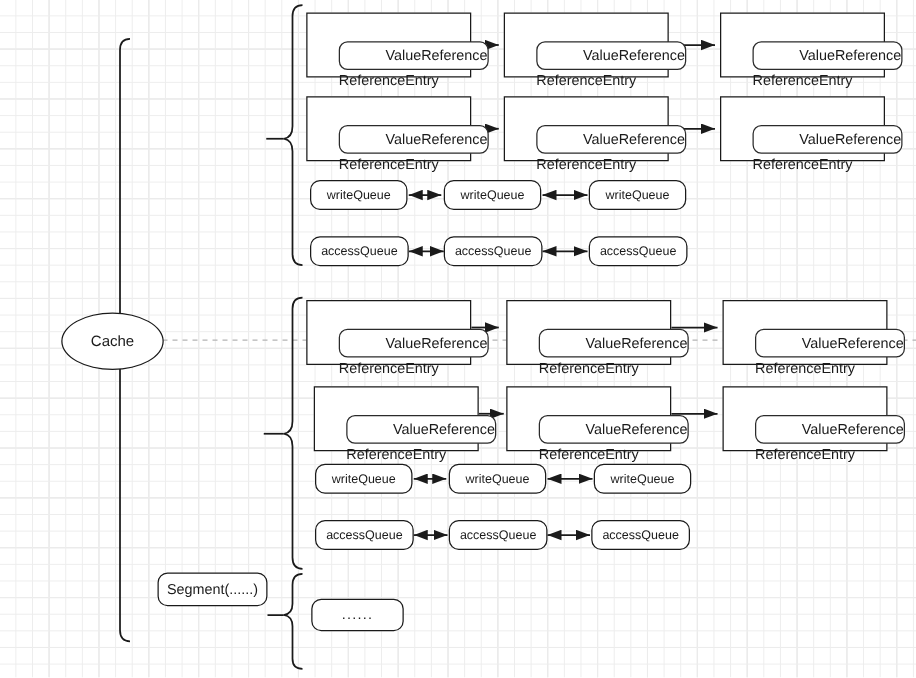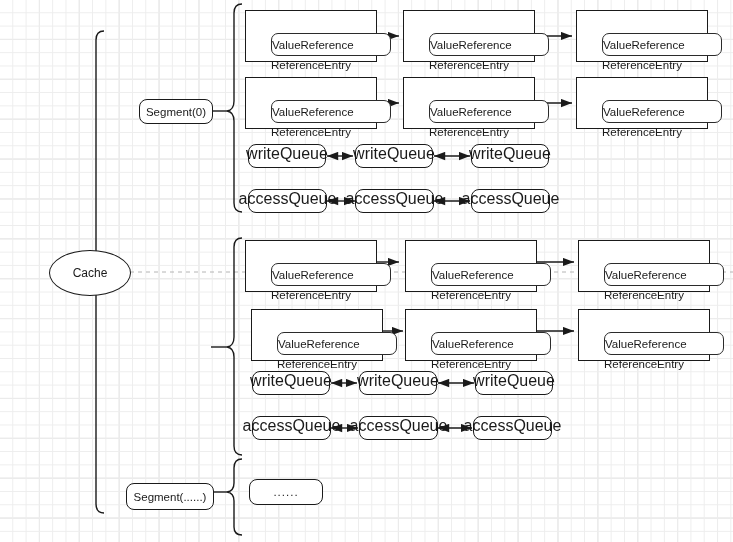--- a/index.html
+++ b/index.html
@@ -60,32 +60,33 @@
   .val-ref {
     position: absolute;
     box-sizing: border-box;
     border: 1.2px solid #2b2b2b;
     border-radius: 7px;
     background: #ffffff;
     font-size: 11.5px;
     line-height: 14px;
     display: flex;
     align-items: center;
-    justify-content: flex-start;
+    justify-content: flex-end;
     color: #1a1a1a;
     white-space: nowrap;
   }
   .queue-box {
     position: absolute;
     box-sizing: border-box;
     border: 1.3px solid #1a1a1a;
     border-radius: 8px;
     background: #ffffff;
-    font-size: 16px;
-    display: flex;
+    font-size: 10px;
+    display: flex;
+    align-items: center;
     justify-content: center;
     color: #1a1a1a;
     white-space: nowrap;
   }
   .seg-label {
     position: absolute;
     box-sizing: border-box;
     border: 1.3px solid #1a1a1a;
     border-radius: 8px;
     background: #ffffff;
@@ -174,24 +175,21 @@
     <line x1="438" y1="383" x2="474" y2="383" stroke="#1a1a1a" stroke-width="1.4" marker-end="url(#arrow)" marker-start="url(#arrow-start)"></line>
 
     <line x1="331" y1="428" x2="358" y2="428" stroke="#1a1a1a" stroke-width="1.4" marker-end="url(#arrow)" marker-start="url(#arrow-start)"></line>
     <line x1="438" y1="428" x2="472" y2="428" stroke="#1a1a1a" stroke-width="1.4" marker-end="url(#arrow)" marker-start="url(#arrow-start)"></line>
   </svg>
 
   <div class="cache-node" style="left:1px; top:250px; width:82px; height:46px;">
     <span>Cache</span>
   </div>
 
-  <div class="seg-label" style="left:139px; top:99px; width:74px; height:25px;">
-    <span>Segment(0)</span>
-  </div>
-  <div class="seg-label" style="left:126px; top:483px; width:88px; height:27px;">
+  <div class="seg-label" style="left:126px; top:458px; width:88px; height:27px;">
     <span>Segment(......)</span>
   </div>
 
   <div class="node ref-entry" style="left:245px; top:10px; width:132px; height:52px;">
     <span class="title">ReferenceEntry</span>
     <div class="val-ref" style="left:25px; top:22px; width:120px; height:23px;">
       <span>ValueReference</span>
     </div>
   </div>
   <div class="node ref-entry" style="left:403px; top:10px; width:132px; height:52px;">

